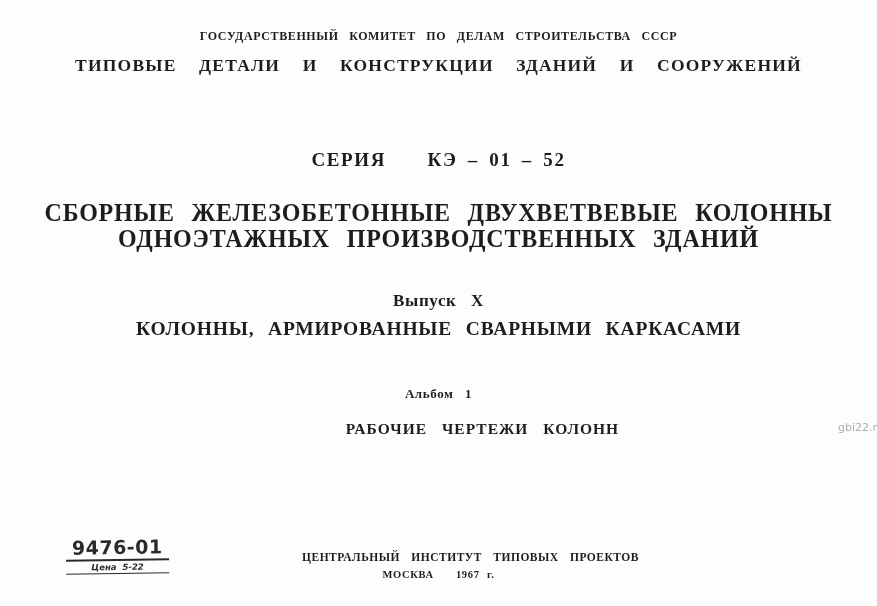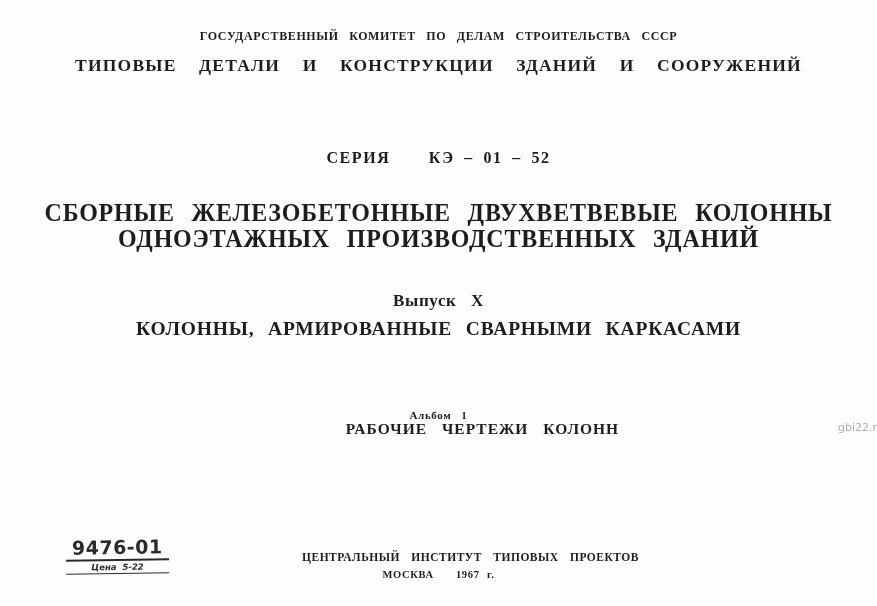--- a/index.html
+++ b/index.html
@@ -20,26 +20,26 @@
   }
   .line{
     position:absolute;
     left:0;width:877px;
     text-align:center;
     font-weight:bold;
     white-space:pre;
   }
   .h-org{top:29px;font-size:12px;letter-spacing:.6px;word-spacing:7px;}
   .h-prog{top:55px;font-size:17.5px;letter-spacing:1.2px;word-spacing:17px;}
-  .series{top:149px;font-size:16px;letter-spacing:1.6px;word-spacing:4px;}
+  .series{top:149px;font-size:19px;letter-spacing:1.6px;word-spacing:4px;}
   .title-l1{top:200px;font-size:24px;letter-spacing:.8px;word-spacing:10px;transform:scaleY(1.06);}
   .title-l2{top:226px;font-size:24px;letter-spacing:.8px;word-spacing:10px;transform:scaleY(1.06);}
   .issue-label{top:291px;font-size:17px;letter-spacing:.6px;}
   .issue-title{top:318px;font-size:19.5px;letter-spacing:.8px;word-spacing:8px;}
-  .album-label{top:386px;font-size:11px;letter-spacing:.6px;margin-top:23px;}
+  .album-label{top:386px;font-size:13px;letter-spacing:.6px;}
   .album-title{top:420px;font-size:15.5px;letter-spacing:1px;word-spacing:10px;margin-left:44px;}
   .pub-name{top:551px;font-size:11.5px;letter-spacing:.5px;word-spacing:8px;padding-left:32px;}
   .pub-city{top:569px;font-size:10.5px;letter-spacing:.7px;word-spacing:4px;}
 
   .watermark{
     position:absolute;left:838px;top:421px;
     font-family:"DejaVu Sans", sans-serif;
     font-size:11px;color:var(--watermark);
     white-space:nowrap;
   }

